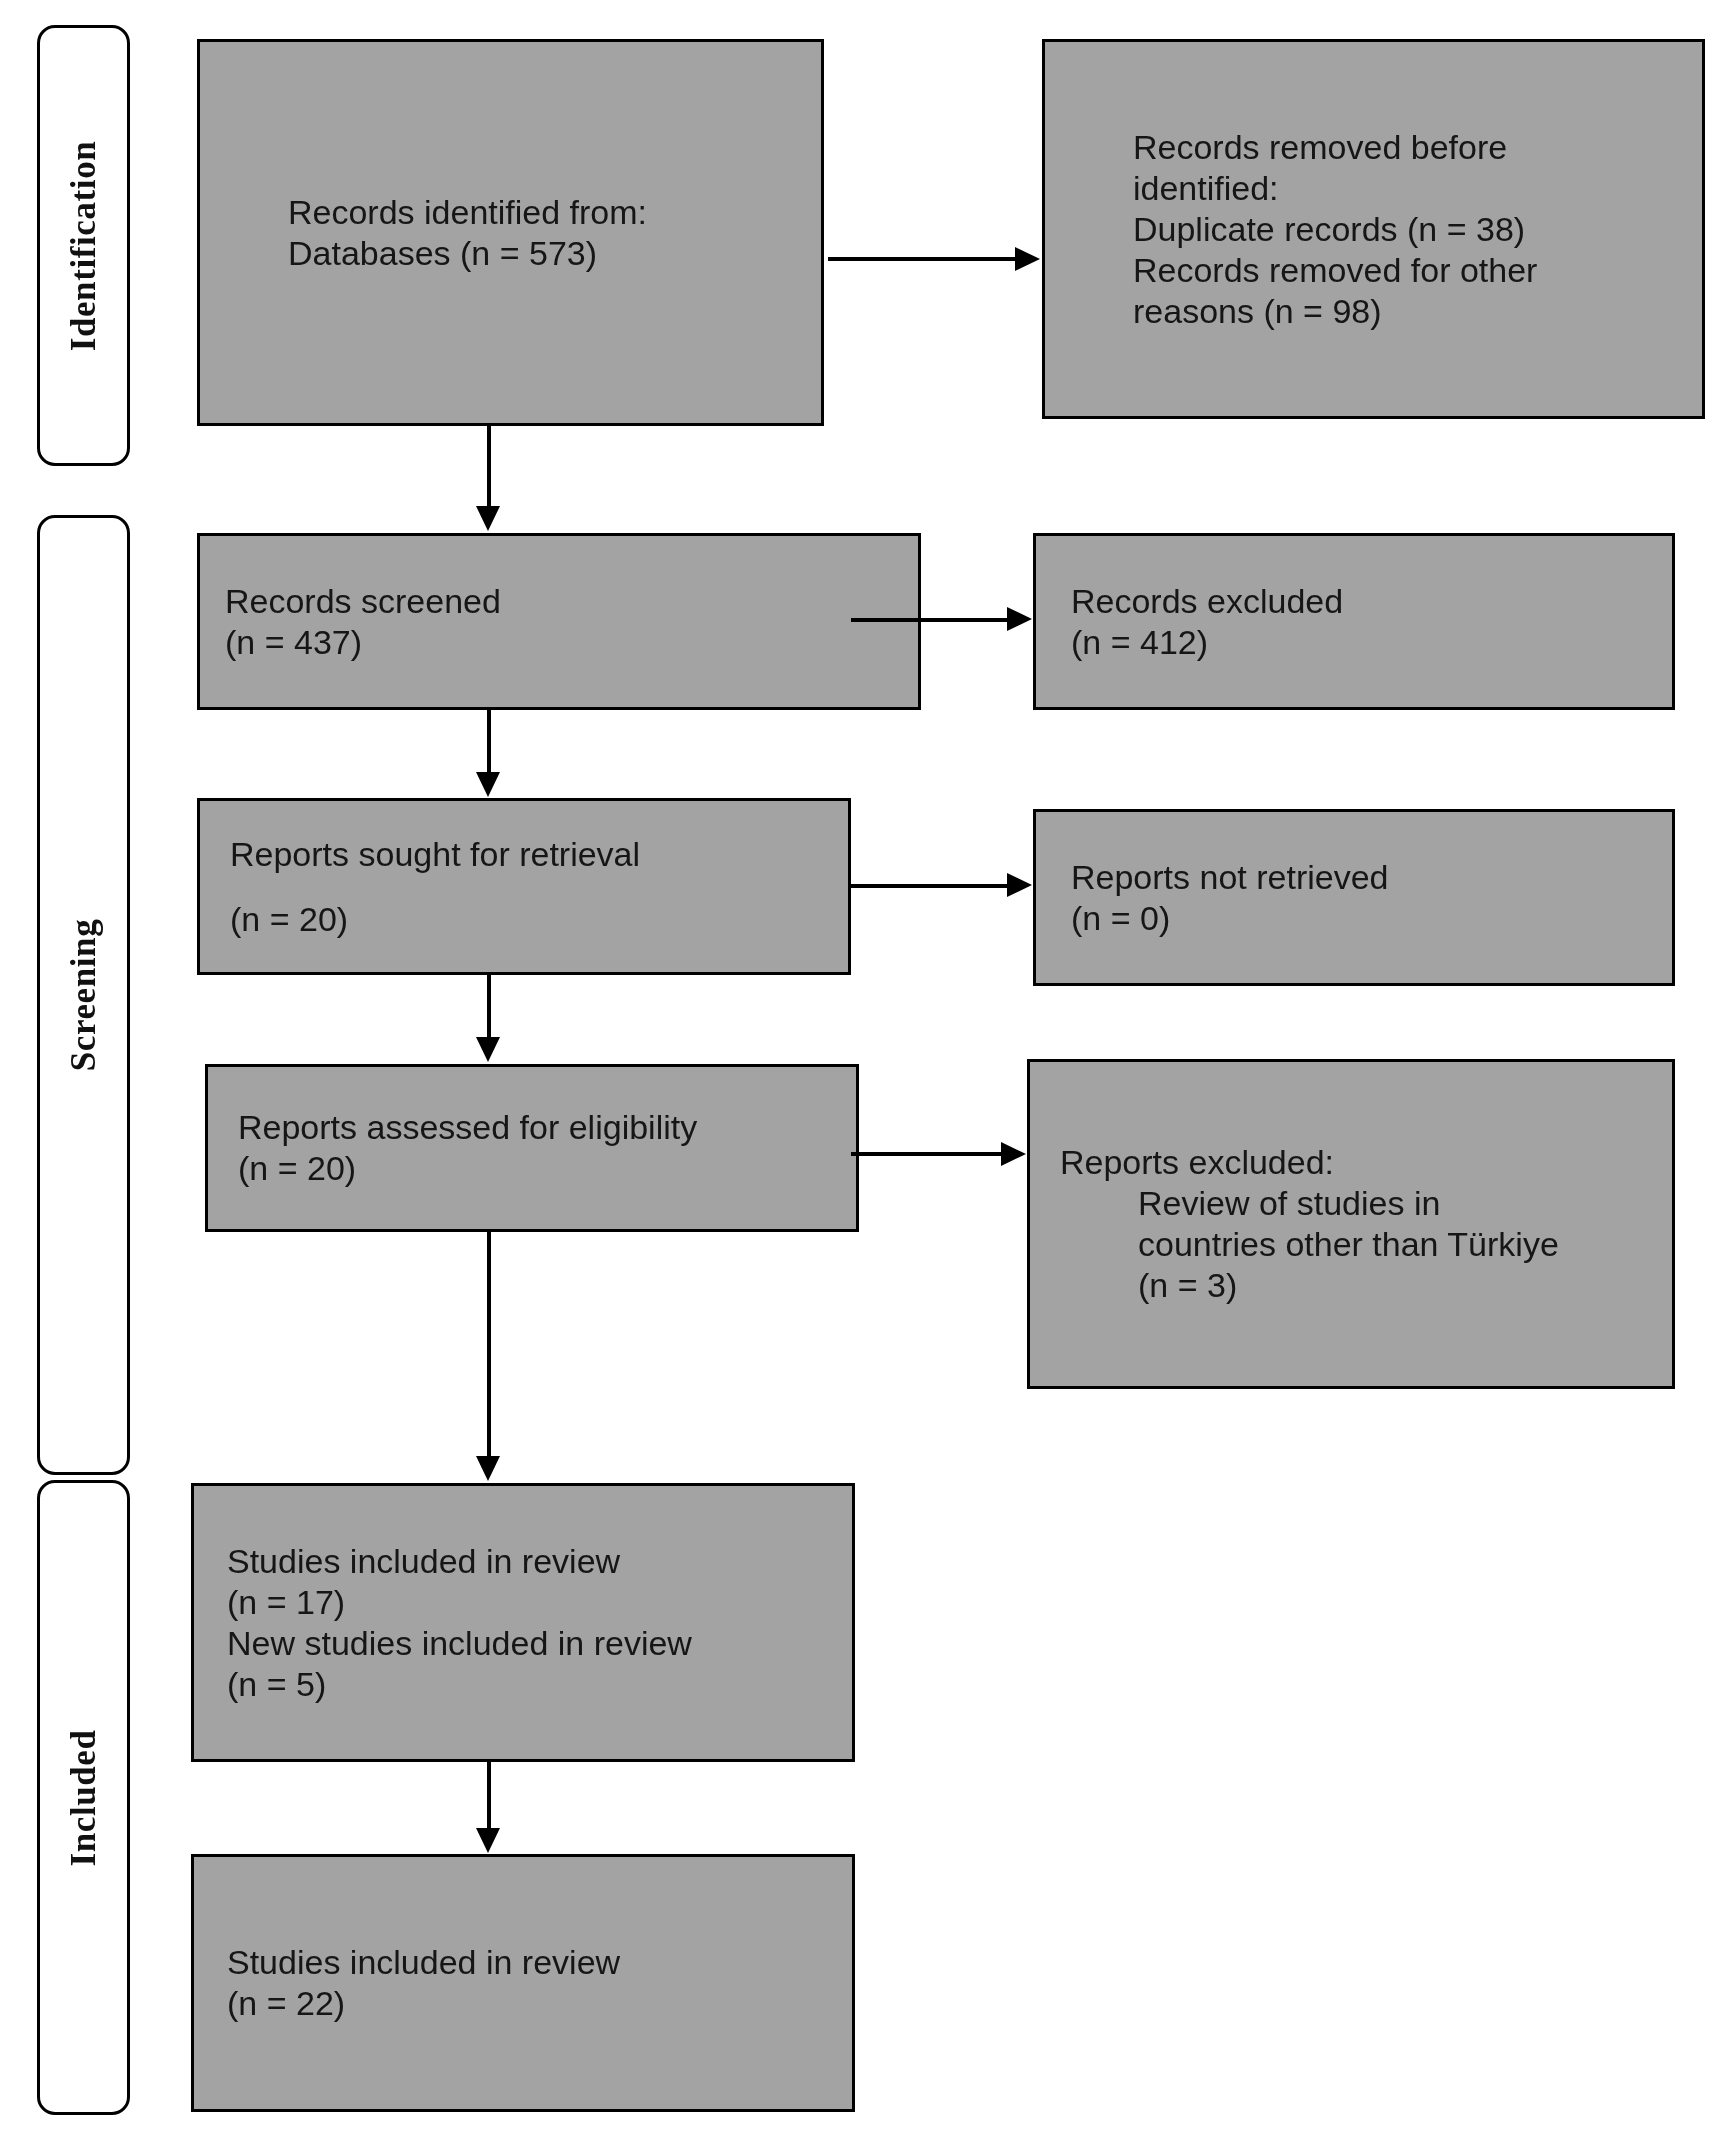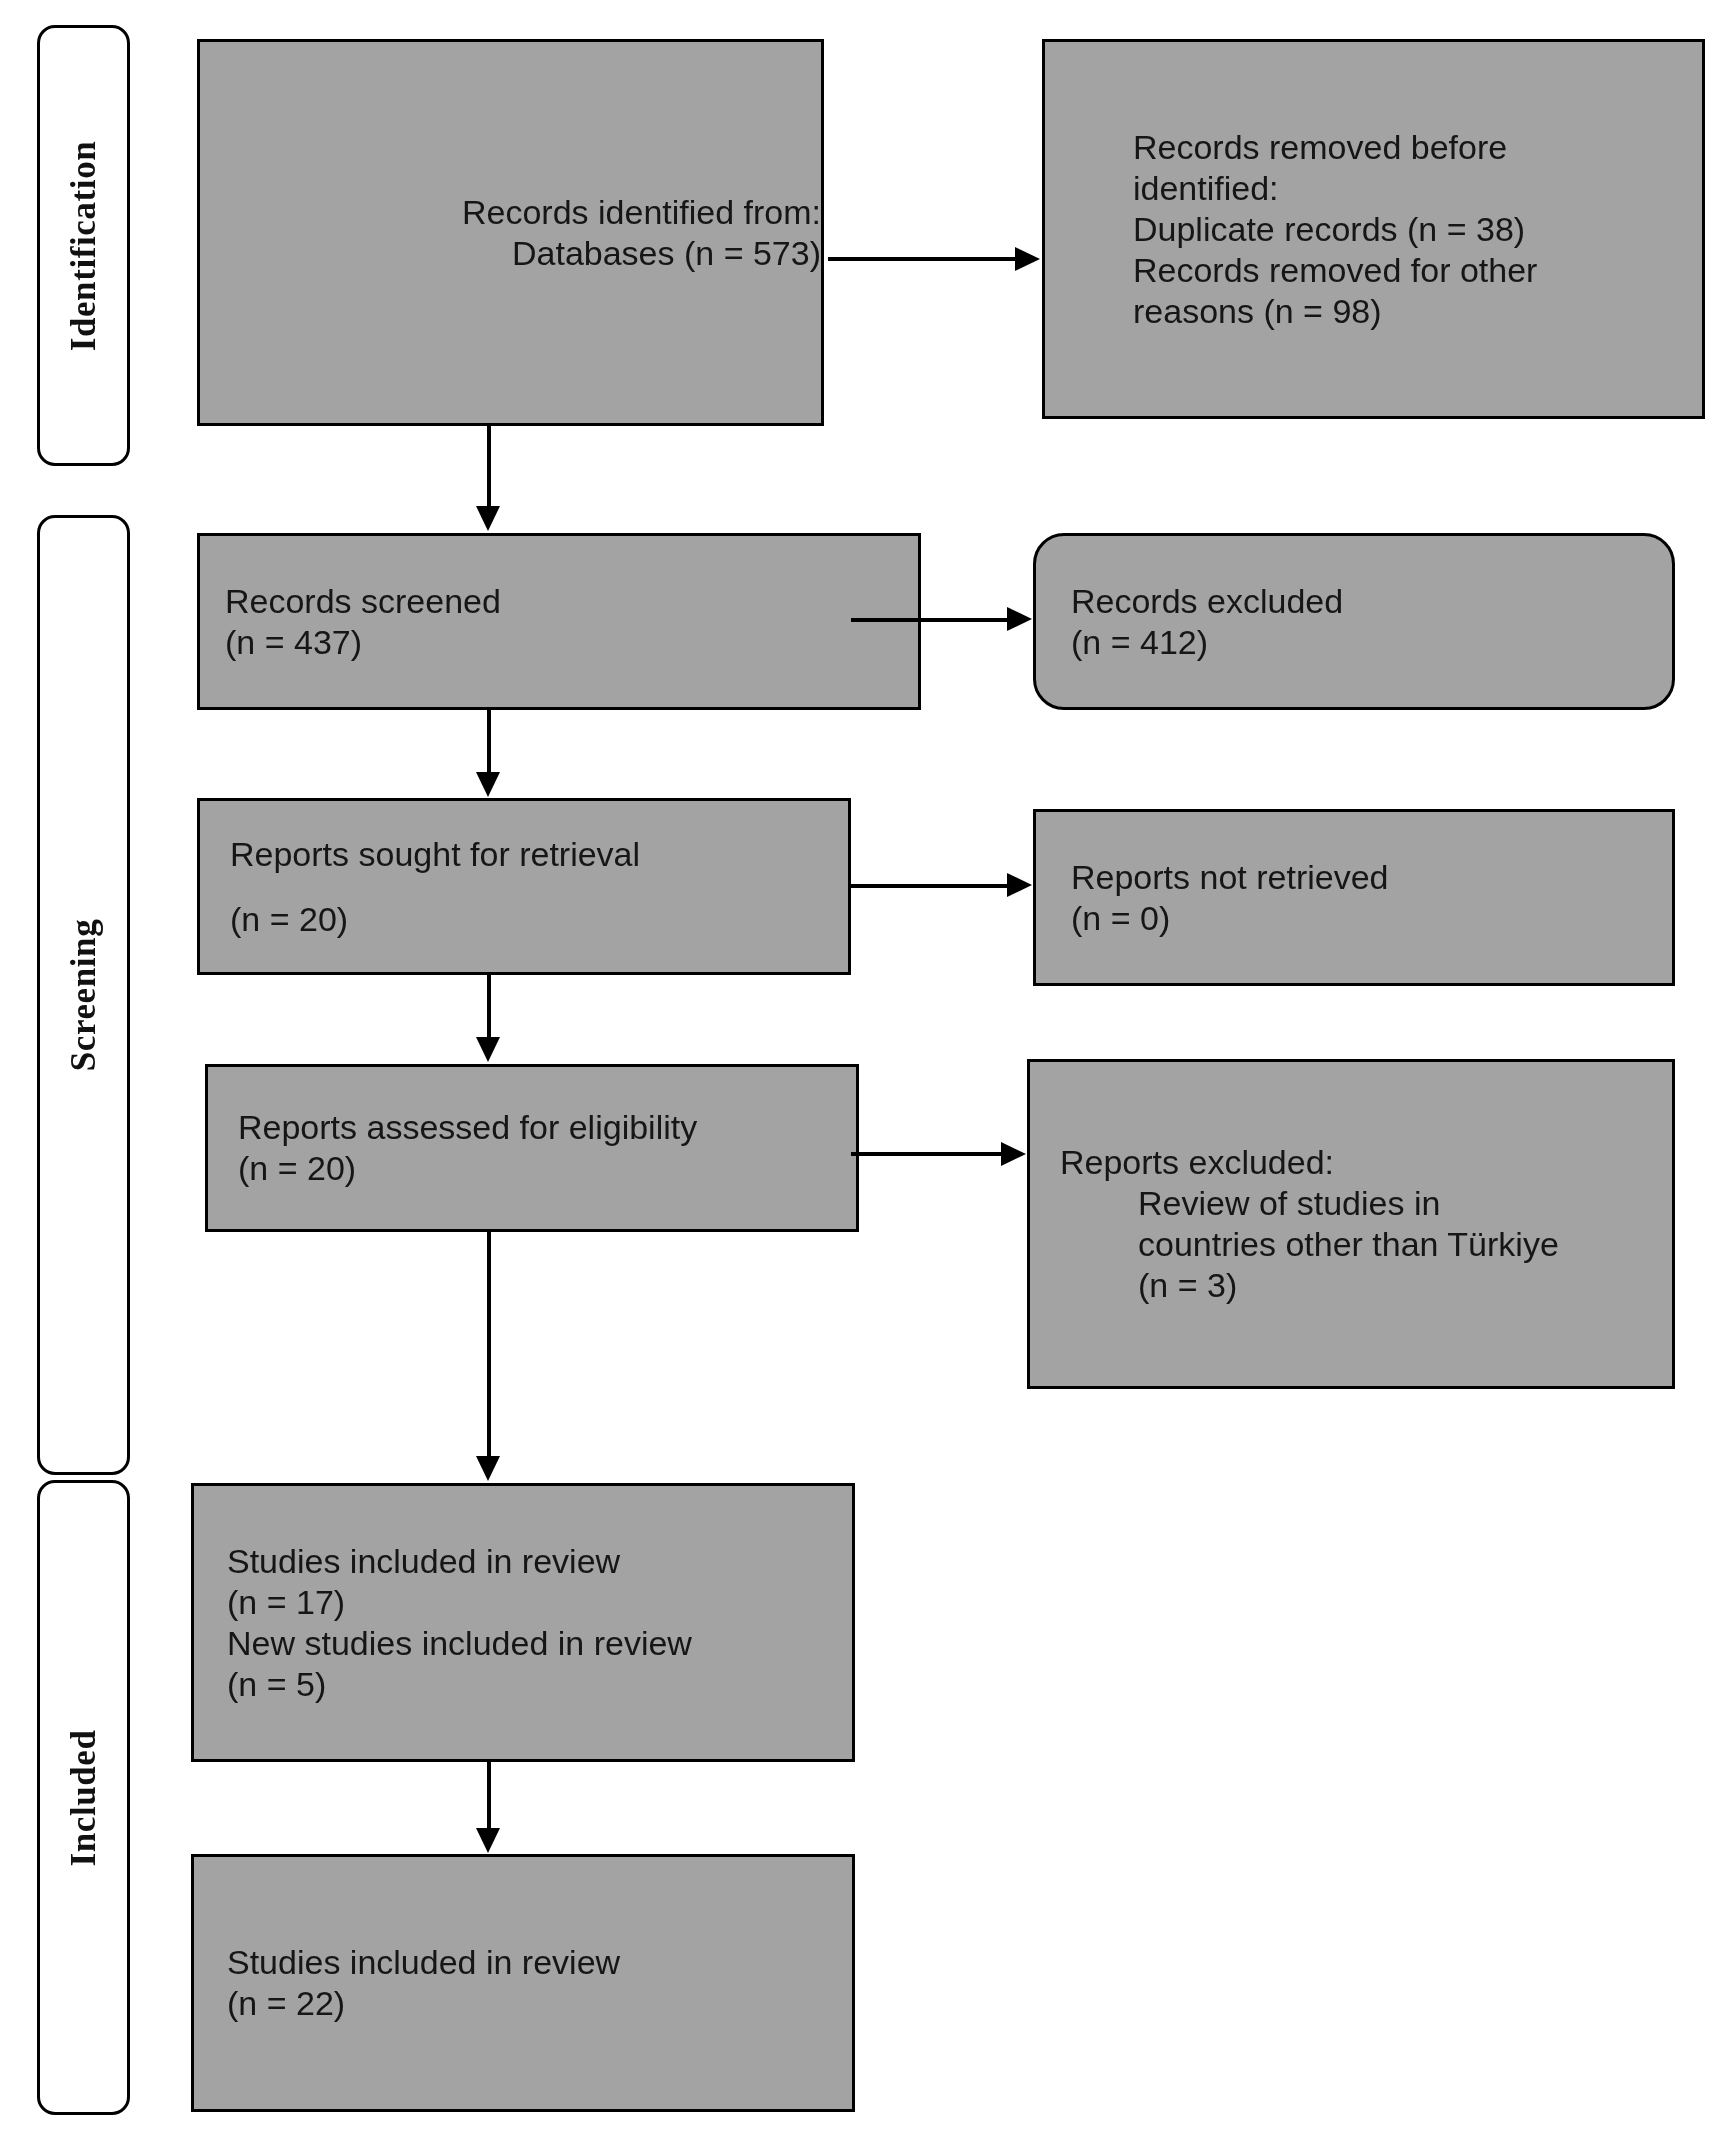--- a/index.html
+++ b/index.html
@@ -75,24 +75,24 @@
     border-bottom: 12.5px solid transparent;
     border-left: 25px solid #000000;
   }
 
   
   .bracket-identification { left: 37px;  top: 25px;   width: 93px; height: 441px; }
   .bracket-screening      { left: 37px;  top: 515px;  width: 93px; height: 960px; }
   .bracket-included       { left: 37px;  top: 1480px; width: 93px; height: 635px; }
 
   
-  .box-records-identified    { left: 197px;  top: 39px;   width: 627px; height: 387px; padding-left: 88px; text-align: right; }
+  .box-records-identified    { left: 197px;  top: 39px;   width: 627px; height: 387px; padding-left: 88px; }
   .box-records-removed       { left: 1042px; top: 39px;   width: 663px; height: 380px; padding-left: 88px; }
   .box-records-screened      { left: 197px;  top: 533px;  width: 724px; height: 177px; padding-left: 25px; }
-  .box-records-excluded      { left: 1033px; top: 533px;  width: 642px; height: 177px; padding-left: 35px; border-radius: 31px; }
+  .box-records-excluded      { left: 1033px; top: 533px;  width: 642px; height: 177px; padding-left: 35px; }
   .box-reports-sought        { left: 197px;  top: 798px; width: 654px; height: 177px; padding-left: 30px; gap: 24px; }
   .box-reports-not-retrieved { left: 1033px; top: 798px; width: 642px; height: 177px; padding-left: 35px; margin-top: 11px; }
   .box-reports-assessed      { left: 197px;  top: 1064px; width: 654px; height: 168px; padding-left: 30px; margin-left: 8px; }
   .box-reports-excluded      { left: 1027px; top: 1059px; width: 648px; height: 330px; padding-left: 30px; }
   .box-studies-interim       { left: 191px;  top: 1483px; width: 664px; height: 279px; padding-left: 33px; }
   .box-studies-final         { left: 191px;  top: 1854px; width: 664px; height: 258px; padding-left: 33px; }
 
   
   .a1-stem { left: 487px; top: 426px;  height: 81px; }
   .a1-head { left: 476px; top: 506px; }

